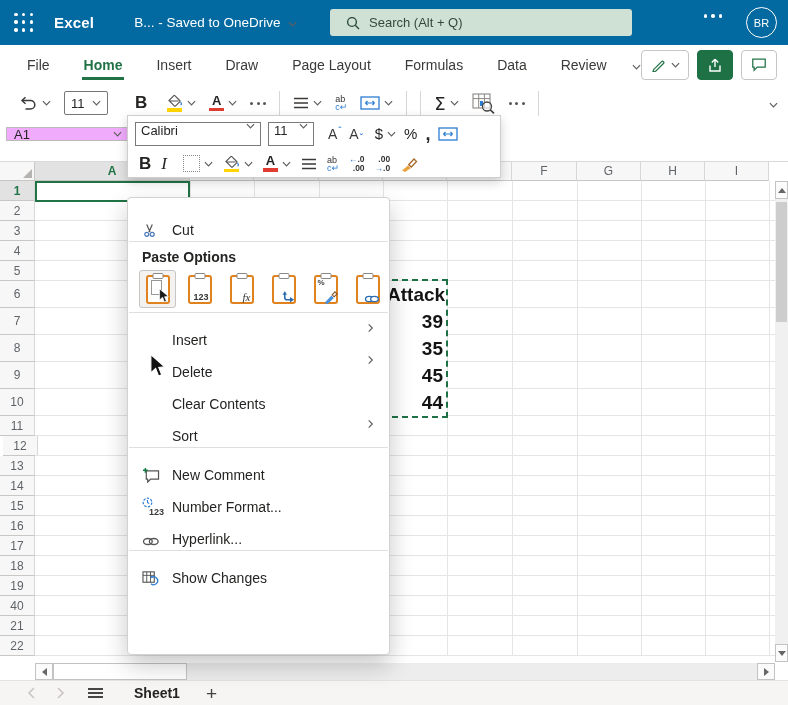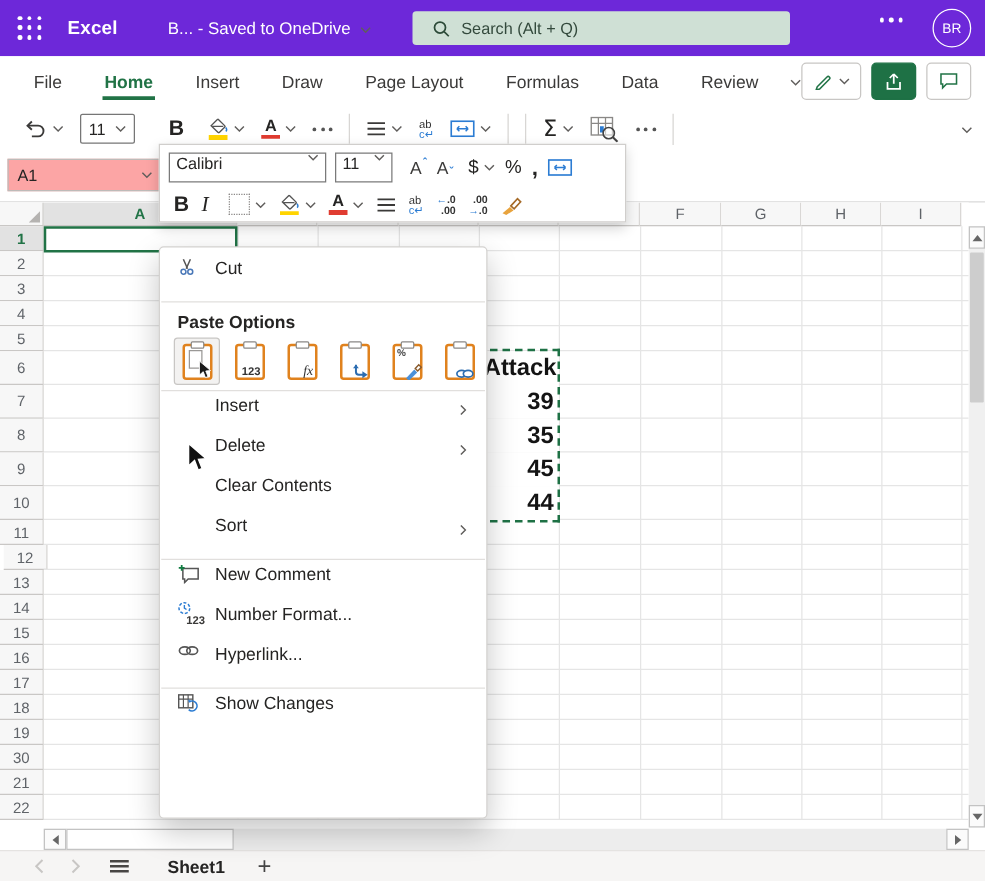--- a/index.html
+++ b/index.html
@@ -1,20 +1,20 @@
 <!DOCTYPE html>
 <html><head>
 <meta charset="utf-8">
 <style>
   html,body{margin:0;padding:0;background:#e9e9e9}
   .screen{position:relative;width:788px;height:705px;background:#fff;overflow:hidden;
           font-family:"Liberation Sans",sans-serif;-webkit-font-smoothing:antialiased}
   svg{display:block}
   
-  .topbar{position:absolute;left:0;top:0;width:788px;height:45px;background:#6d28d9;
+  .topbar{position:absolute;left:0;top:0;width:788px;height:45px;background:#0369a1;
           display:flex;align-items:center;color:#fff}
   .waffle{width:20px;height:20px;margin:0 20px 0 14px;display:grid;grid-template-columns:repeat(3,1fr);
           grid-template-rows:repeat(3,1fr);gap:3.5px}
   .waffle i{width:3.5px;height:3.5px;background:#fff;border-radius:50%}
   .appname{font-weight:700;font-size:15px;letter-spacing:.2px;margin-right:40px}
   .docname{font-size:13.5px;display:flex;align-items:center;gap:7px;font-weight:400}
   .tb-search{position:absolute;left:330px;top:9px;width:302px;height:27px;background:#cfe0d5;
              border-radius:3px;display:flex;align-items:center;color:#25402f;cursor:text}
   .tb-search .mag{margin:0 9px 0 16px}
   .tb-search span{font-size:13px;color:#33493c}
@@ -52,22 +52,22 @@
   .dots3 i{width:3px;height:3px;background:#555;border-radius:50%}
   .vdiv{width:1px;height:25px;background:#d8d6d4}
   .sigma{font-size:18px;color:#252423;font-family:"DejaVu Sans",sans-serif}
   .collapse-chev{margin-left:auto;margin-right:10px;color:#605e5c}
   .wrapic{font-size:9px;line-height:8px;color:#333;text-align:left}
   .wrapic .blue{color:#2b7cd3}
   .dec{font-size:8.5px;line-height:8.5px;color:#333;text-align:right;font-weight:700}
   .dec .blue{color:#2b7cd3;font-weight:400}
   
   .formula{position:absolute;left:0;top:122px;width:788px;height:40px;background:#fff;border-bottom:1px solid #d9d9d9;box-sizing:border-box}
-  .namebox{position:absolute;left:6px;top:5px;width:124px;height:26px;border:1px solid #bdbbb9;
-           display:flex;align-items:center;justify-content:space-between;padding:0 7px;font-size:13px;color:#252423;box-sizing:border-box;background:#fca5a5}
+  .namebox{position:absolute;left:6px;top:5px;width:124px;height:14px;border:1px solid #bdbbb9;
+           display:flex;align-items:center;justify-content:space-between;padding:0 7px;font-size:13px;color:#252423;box-sizing:border-box;background:#f0abfc}
   .fxline{position:absolute;left:137px;top:5px;width:641px;height:26px;background:#fff}
   
   #grid{position:absolute;left:0;top:162px;width:775px;height:494px;background:#fff;overflow:hidden}
   .gh{position:absolute;background:#f7f7f7;color:#5f6368;font-size:12px;display:flex;align-items:center;
       justify-content:center;border-right:1px solid #d9d7d5;border-bottom:1px solid #c9c7c5;box-sizing:border-box;cursor:pointer}
   .gh.sel{background:#e2e2e2;color:#217346;font-weight:700}
   .corner{position:absolute;left:0;top:0;width:35px;height:19px;background:#f7f7f7;
           border-right:1px solid #c9c7c5;border-bottom:1px solid #c9c7c5;box-sizing:border-box;cursor:pointer}
   .corner::after{content:"";position:absolute;right:2px;bottom:2px;border-style:solid;border-width:0 0 9px 9px;
                  border-color:transparent transparent #b5b3b1 transparent}
@@ -107,21 +107,21 @@
   .fszA .car{color:#2b7cd3;font-size:9px;line-height:9px;font-weight:700}
   .dotbox{width:15px;height:15px;border:1px dotted #8a8886}
   
   .menu{position:absolute;left:127px;top:197px;width:263px;height:458px;background:#fff;z-index:50;
         border:1px solid #d4d2d0;border-radius:4px;box-shadow:0 10px 24px rgba(0,0,0,.22);
         box-sizing:border-box;padding-top:8px}
   .msearch{display:block;margin:0 14px 6px;height:26px;width:calc(100% - 28px);border:1px solid #8a8886;
            border-radius:2px;box-sizing:border-box;padding:0 8px;font-size:13px;color:#333;outline:none;
            font-family:"Liberation Sans",sans-serif}
   .msearch::placeholder{color:#767675}
-  .mitem{height:32px;display:flex;align-items:flex-start;padding:0 14px;font-size:14px;color:#252423;position:relative;cursor:pointer}
+  .mitem{height:32px;display:flex;align-items:flex-end;padding:0 14px;font-size:14px;color:#252423;position:relative;cursor:pointer}
   .micon{width:26px;display:flex;align-items:center;justify-content:flex-start}
   .mlabel{margin-left:4px}
   .msub{position:absolute;right:14px;top:9px;color:#605e5c}
   .mdiv{height:1px;background:#e1dfdd;margin:3px 1px}
   .msec-label{height:24px;display:flex;align-items:center;padding-left:14px;font-size:14px;font-weight:700;color:#252423}
   .prow{height:40px;display:flex;align-items:center;gap:5px;padding-left:11px}
   .pbox{width:37px;height:38px;display:flex;align-items:center;justify-content:center;border-radius:3px;
         border:1px solid transparent;box-sizing:border-box;cursor:pointer}
   .pbox.hl{background:#f3f2f1;border-color:#c8c6c4}
   .pclip{position:relative;width:24px;height:29px;border:2px solid #e0821e;border-radius:3px;background:#fff;box-sizing:border-box}
@@ -408,21 +408,21 @@
       <div class="gh" style="left: 0px; top: 334px; width: 35px; height: 20px;">15</div>
       <div class="hline" style="top: 353px;"></div>
       <div class="gh" style="left: 0px; top: 354px; width: 35px; height: 20px;">16</div>
       <div class="hline" style="top: 373px;"></div>
       <div class="gh" style="left: 0px; top: 374px; width: 35px; height: 20px;">17</div>
       <div class="hline" style="top: 393px;"></div>
       <div class="gh" style="left: 0px; top: 394px; width: 35px; height: 20px;">18</div>
       <div class="hline" style="top: 413px;"></div>
       <div class="gh" style="left: 0px; top: 414px; width: 35px; height: 20px;">19</div>
       <div class="hline" style="top: 433px;"></div>
-      <div class="gh" style="left: 0px; top: 434px; width: 35px; height: 20px;">30</div>
+      <div class="gh" style="left: 0px; top: 434px; width: 35px; height: 20px;">40</div>
       <div class="hline" style="top: 453px;"></div>
       <div class="gh" style="left: 0px; top: 454px; width: 35px; height: 20px;">21</div>
       <div class="hline" style="top: 473px;"></div>
       <div class="gh" style="left: 0px; top: 474px; width: 35px; height: 20px;">22</div>
       <div class="hline" style="top: 493px;"></div>
       <div class="dcell" style="left: 383px; top: 119px; width: 64px; height: 27px; justify-content: flex-start;">Attack</div>
       <div class="dcell" style="left: 383px; top: 146px; width: 64px; height: 27px; justify-content: flex-end;">39</div>
       <div class="dcell" style="left: 383px; top: 173px; width: 64px; height: 27px; justify-content: flex-end;">35</div>
       <div class="dcell" style="left: 383px; top: 200px; width: 64px; height: 27px; justify-content: flex-end;">45</div>
       <div class="dcell" style="left: 383px; top: 227px; width: 64px; height: 27px; justify-content: flex-end;">44</div>

